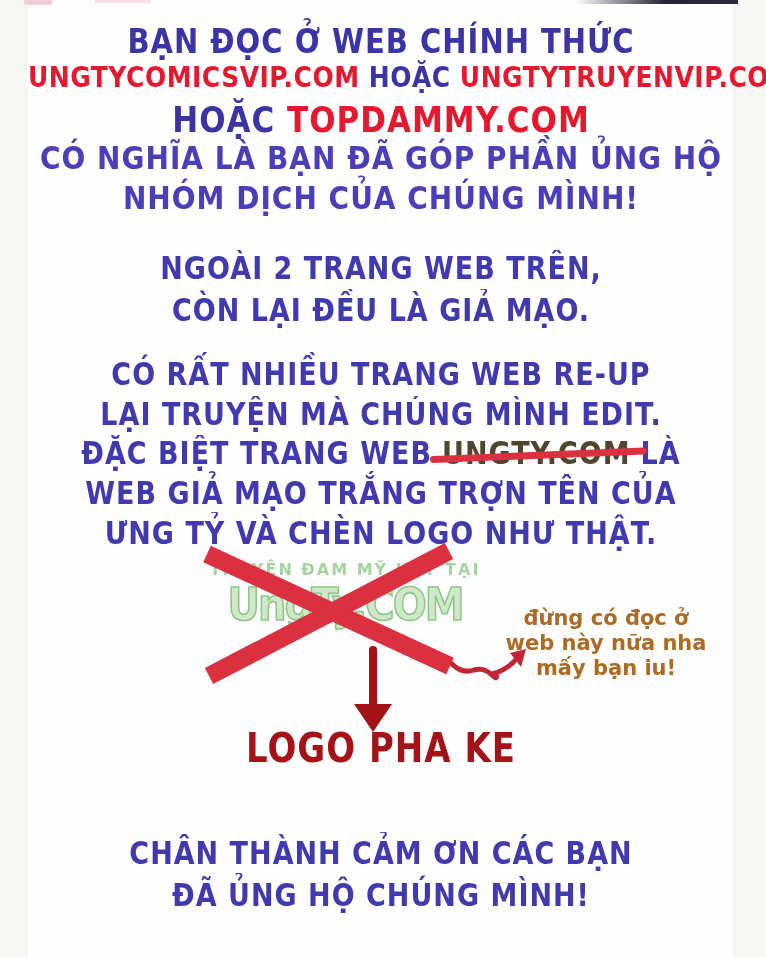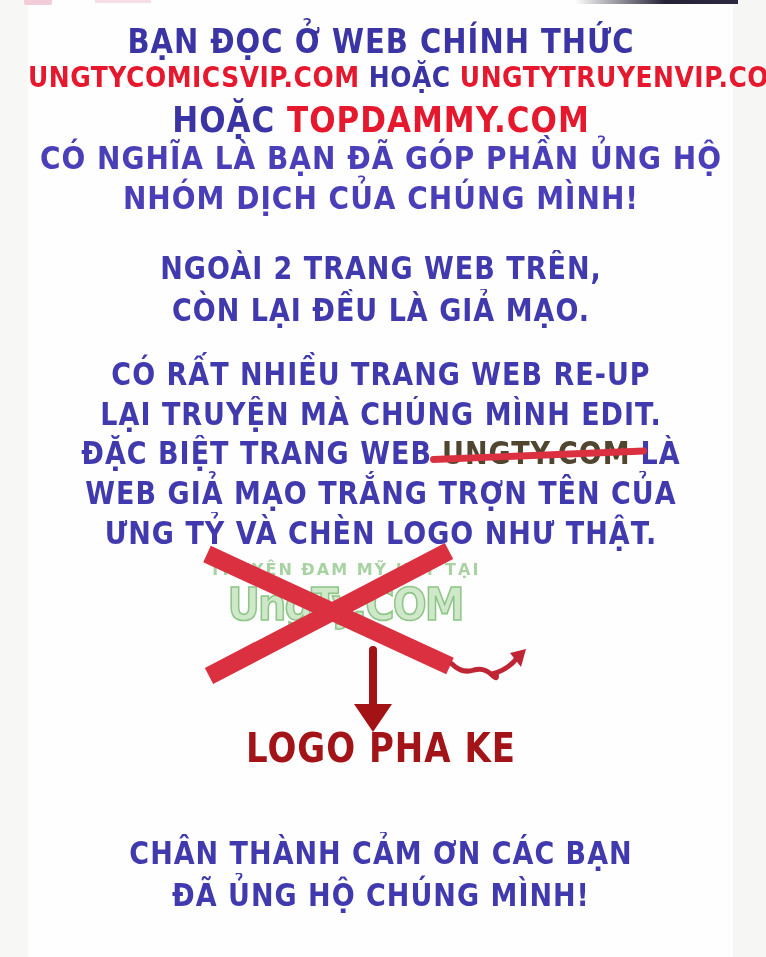--- a/index.html
+++ b/index.html
@@ -156,19 +156,24 @@
       <path d="M302,124 q 10,10 22,6 q 10,-3 18,5 q 6,6 4,-1" fill="none" stroke="#c02535" stroke-width="5" stroke-linecap="round"></path>
       <path d="M342,134 q 16,-4 26,-17" fill="none" stroke="#c02535" stroke-width="5" stroke-linecap="round"></path>
       <polygon points="376,109 360,113 371,127" fill="#c02535"></polygon>
     </g>
     <g>
       <line x1="223" y1="110" x2="223" y2="174" stroke="#a31316" stroke-width="8" stroke-linecap="round"></line>
       <polygon points="223,192 204,164 242,164" fill="#a31316"></polygon>
     </g>
   </svg>
 
+  <div class="note">
+    <div>đừng có đọc ở</div>
+    <div>web này nữa nha</div>
+    <div>mấy bạn iu!</div>
+  </div>
 
   <div class="fake-label">LOGO PHA KE</div>
 
   <div class="tline f1 body-blue">CHÂN THÀNH CẢM ƠN CÁC BẠN</div>
   <div class="tline f2 body-blue">ĐÃ ỦNG HỘ CHÚNG MÌNH!</div>
 
 </div>
 
 </body></html>

